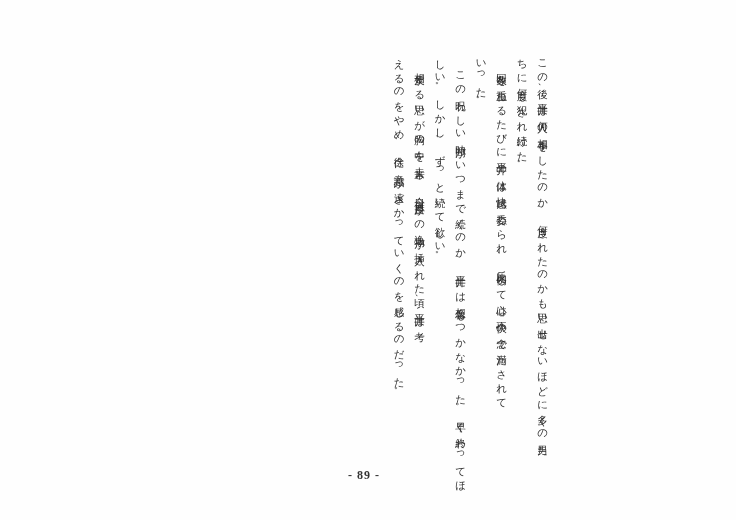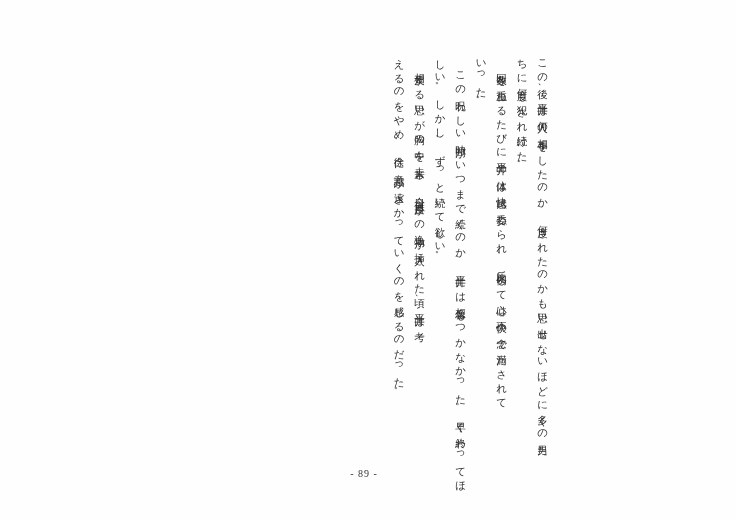--- a/index.html
+++ b/index.html
@@ -43,23 +43,24 @@
     white-space: pre;
     height: 400px;
   }
   .page-number {
     position: absolute;
     left: 0;
     right: 8px;
     top: 468px;
     text-align: center;
     font-family: "Liberation Serif", serif;
-    font-size: 10px;
+    font-size: 12px;
     color: #333333;
     letter-spacing: 1px;
+    font-weight: bold;
   }
 </style>
 </head>
 <body>
 
 <div class="page">
 
   <div class="text-block">
     <div class="vline">この後、平井は何人の相手をしたのか、何度されたのかも思い出せないほどに多くの男た</div>
     <div class="vline">ちに何度も犯され続けた。</div>

